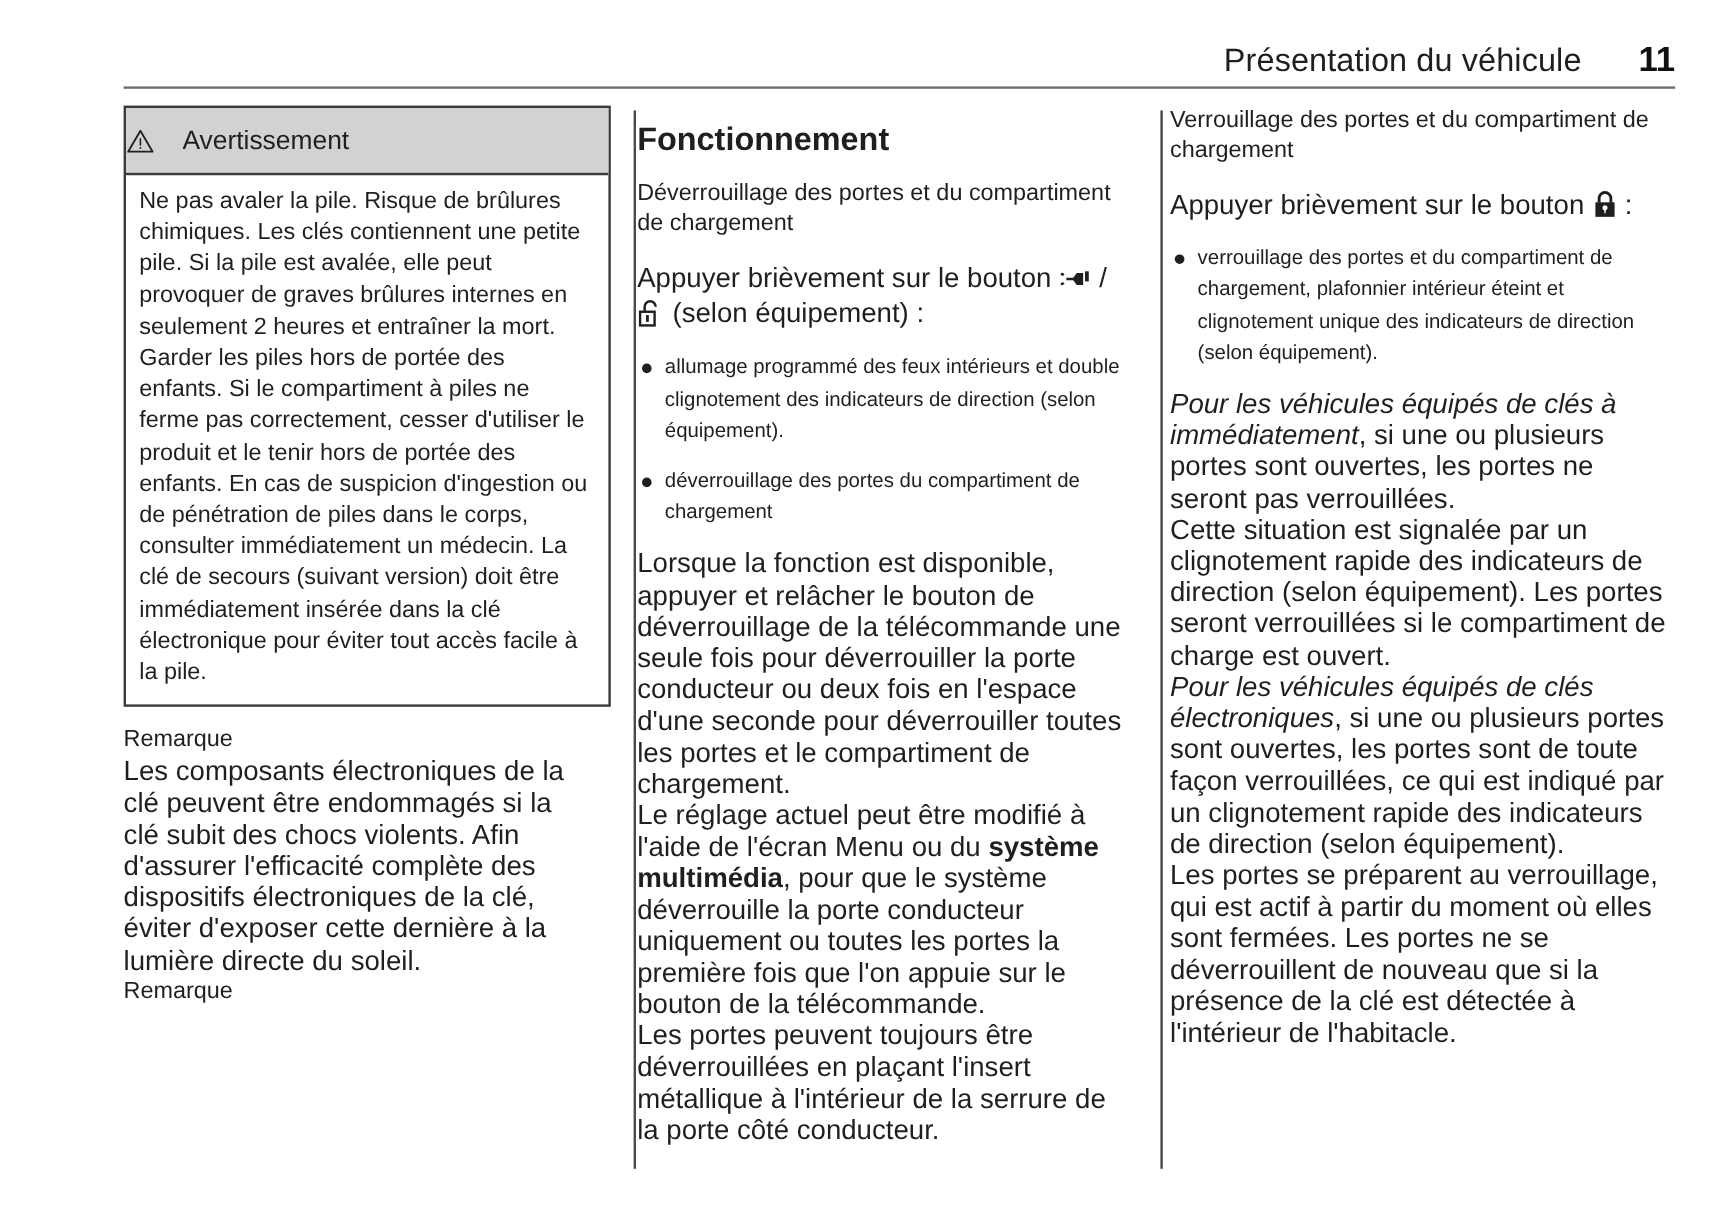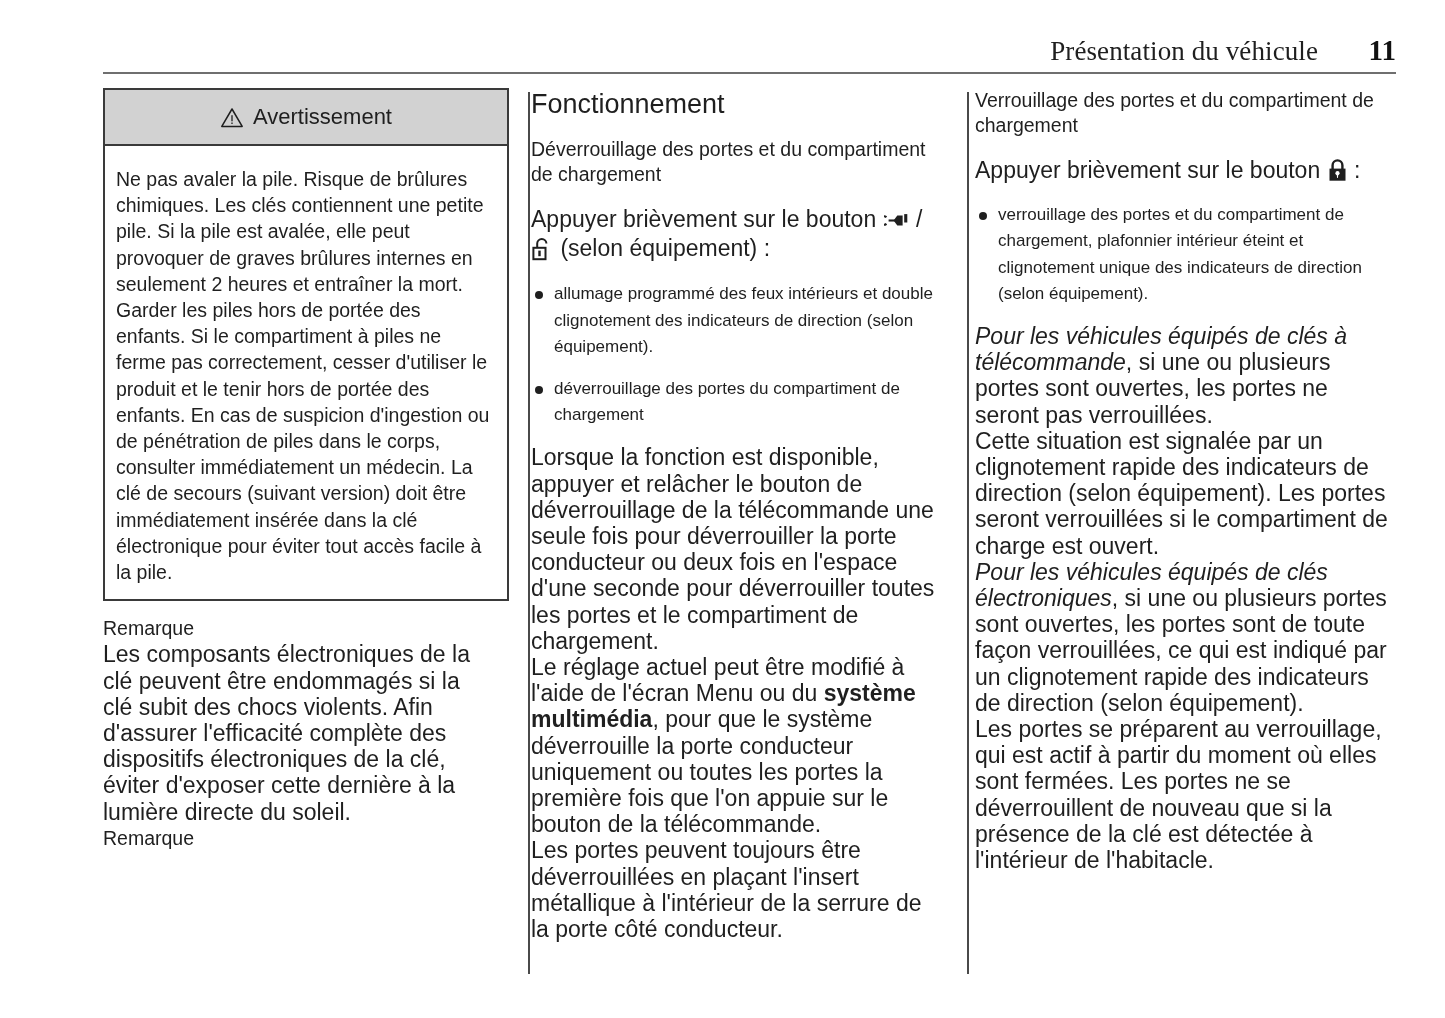--- a/index.html
+++ b/index.html
@@ -23,21 +23,20 @@
     left: 103px;
     top: 34px;
     width: 1293px;
     height: 40px;
   }
   .header-row {
     display: flex;
     align-items: baseline;
     justify-content: flex-end;
     height: 38px;
-    font-family: Liberation Serif, serif;
   }
   .header-title {
     font-size: 27px;
     font-weight: 400;
     color: #1f1f1f;
     letter-spacing: 0.1px;
   }
   .header-page-number {
     font-size: 29px;
     font-weight: 700;
@@ -85,30 +84,30 @@
     border: 2px solid #3a3a3a;
     width: 406px;
     background: #ffffff;
   }
   .warning-head {
     background: #d2d2d2;
     border-bottom: 2px solid #3a3a3a;
     height: 56px;
     display: flex;
     align-items: center;
-    justify-content: center;
-    gap: 9px;
+    justify-content: flex-start;
+    gap: 23px;
   }
   .warn-tri { display: block; }
   .warning-title {
     font-size: 22px;
     color: #1f1f1f;
   }
   .warning-body {
-    padding: 20px 13px 14px 11px;
+    padding: 8px 13px 14px 11px;
     font-size: 19.5px;
     line-height: 26.2px;
     color: #1f1f1f;
   }
 
   
   .note-title {
     font-size: 19.5px;
     line-height: 26.2px;
     color: #1f1f1f;
@@ -119,22 +118,22 @@
     line-height: 26.2px;
     color: #1f1f1f;
   }
   .para.tight { margin-top: 0; }
   .gap-para { margin-top: 19px; }
 
   .sec-title {
     font-size: 27px;
     line-height: 32px;
     color: #1f1f1f;
-    margin: 0 0 17px 0;
-    font-weight: 400;
+    margin: 12px 0 17px 0;
+    font-weight: 700;
   }
   .sub-title {
     font-size: 19.5px;
     line-height: 25px;
     color: #1f1f1f;
     font-weight: 400;
     margin: 0;
   }
 
   
@@ -265,21 +264,21 @@
         </svg>
       </span>
       <span>:</span>
     </div>
 
     <ul class="bullets" style="margin-top:15px">
       <li>verrouillage des portes et du compartiment de chargement, plafonnier intérieur éteint et clignotement unique des indicateurs de direction (selon équipement).</li>
     </ul>
 
     <div class="para" style="margin-top:14px">
-      <span class="it">Pour les véhicules équipés de clés à télécommande</span><span>, si une ou plusieurs portes sont ouvertes, les portes ne seront pas verrouillées.</span>
+      <span class="it">Pour les véhicules équipés de clés à immédiatement</span><span>, si une ou plusieurs portes sont ouvertes, les portes ne seront pas verrouillées.</span>
     </div>
 
     <div class="para">Cette situation est signalée par un clignotement rapide des indicateurs de direction (selon équipement). Les portes seront verrouillées si le compartiment de charge est ouvert.</div>
 
     <div class="para">
       <span class="it">Pour les véhicules équipés de clés électroniques</span><span>, si une ou plusieurs portes sont ouvertes, les portes sont de toute façon verrouillées, ce qui est indiqué par un clignotement rapide des indicateurs de direction (selon équipement).</span>
     </div>
 
     <div class="para">Les portes se préparent au verrouillage, qui est actif à partir du moment où elles sont fermées. Les portes ne se déverrouillent de nouveau que si la présence de la clé est détectée à l'intérieur de l'habitacle.</div>
 

